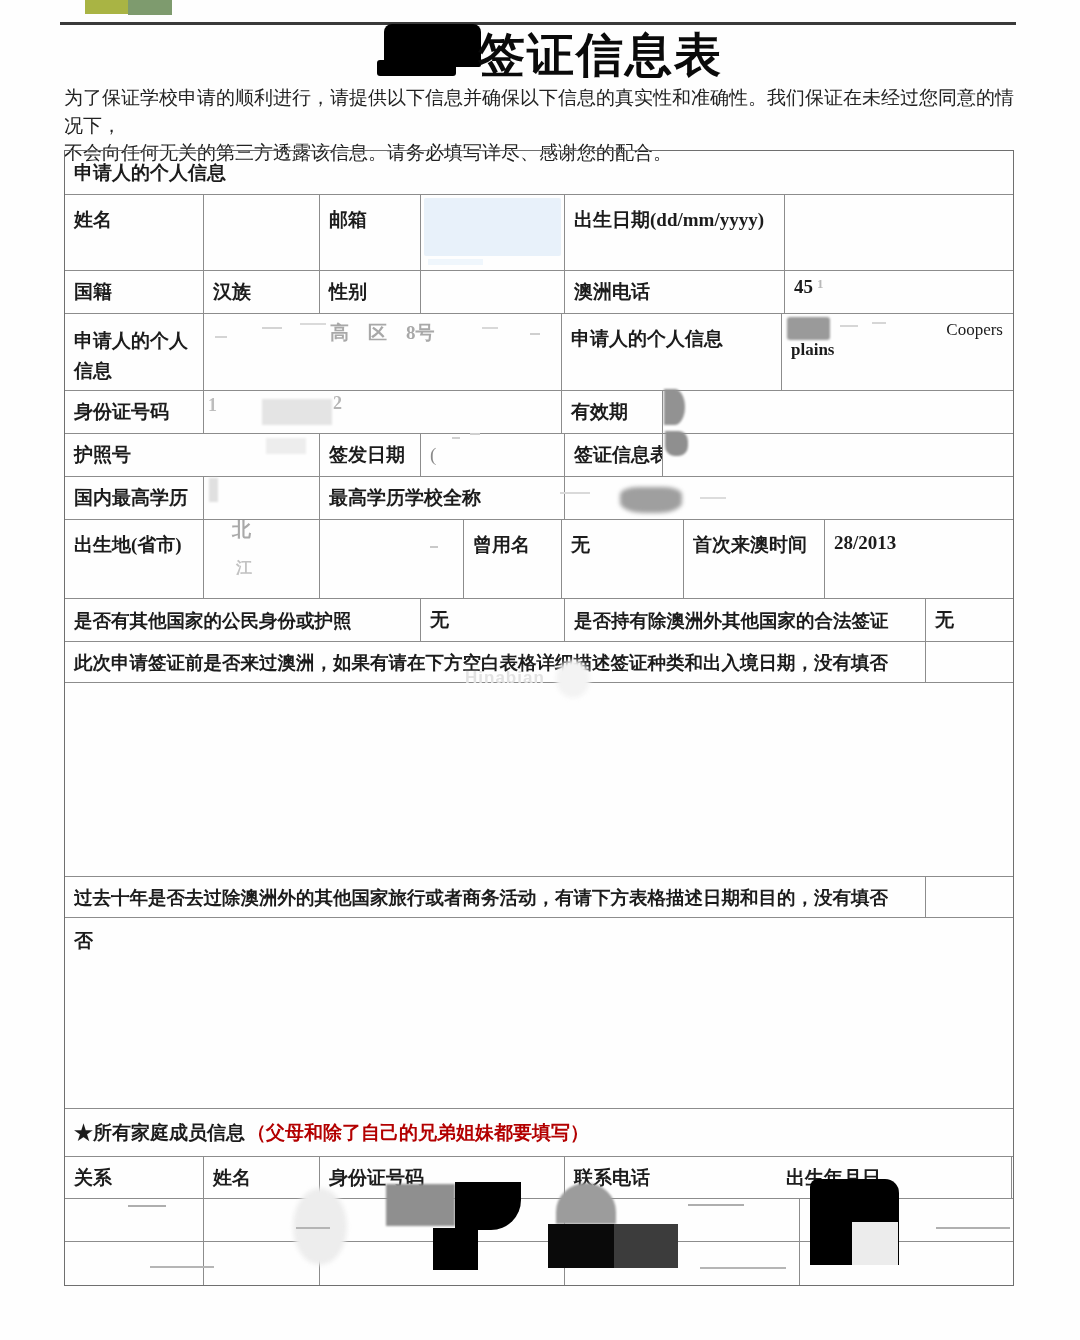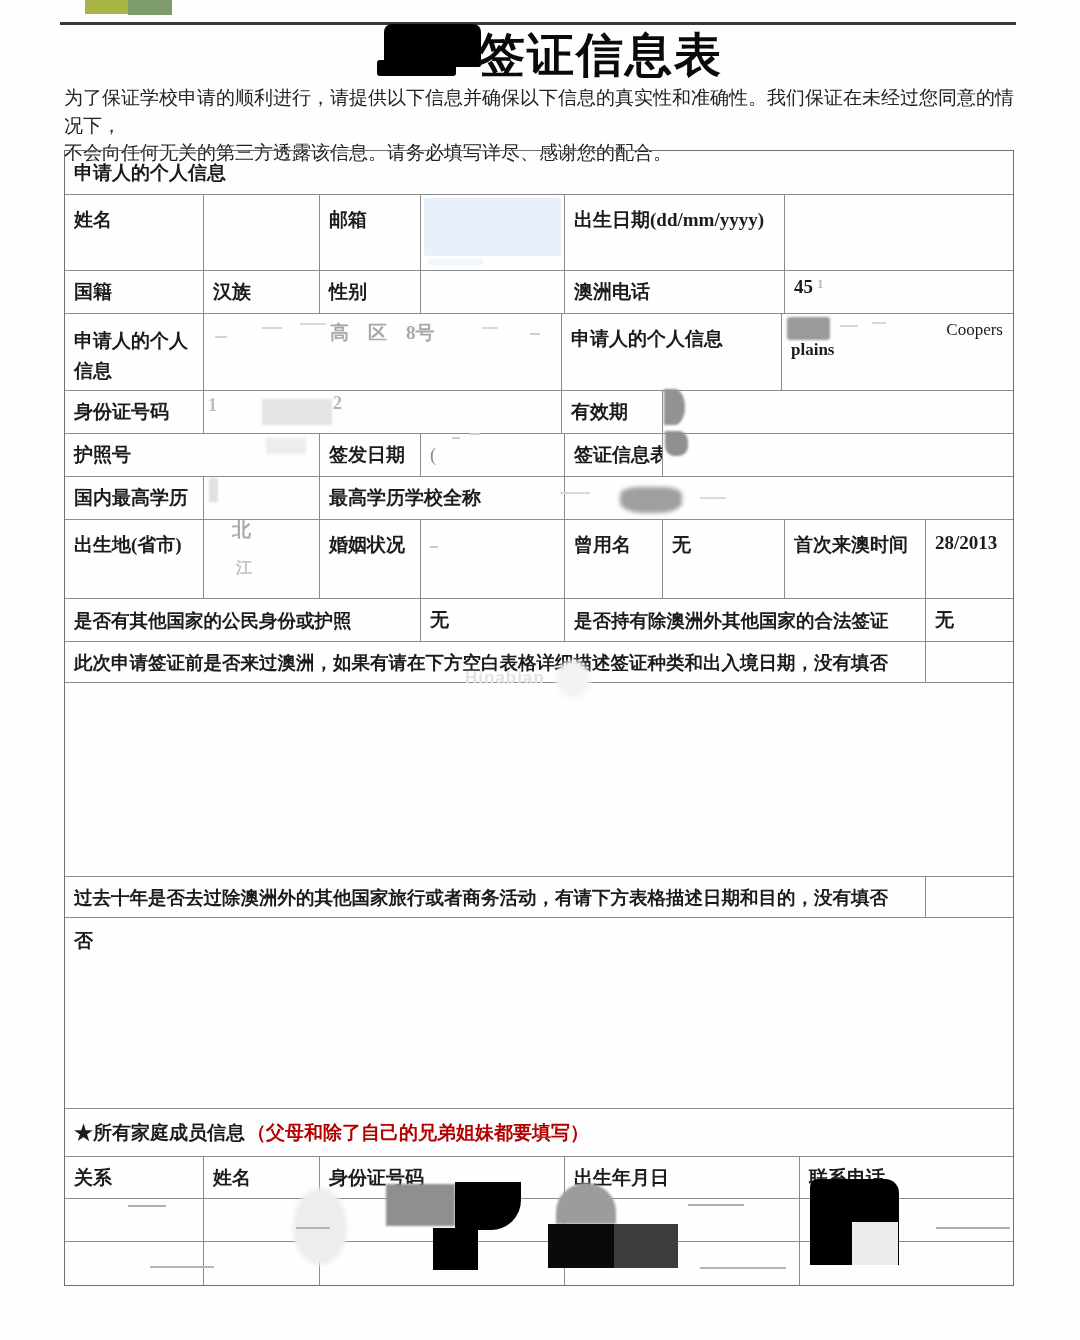--- a/index.html
+++ b/index.html
@@ -112,21 +112,20 @@
     <div class="row" style="height:42px;">
       <div class="c nw" style="width:139px;">国内最高学历</div>
       <div class="c" style="width:116px;"></div>
       <div class="c nw" style="width:245px;">最高学历学校全称</div>
       <div class="c last" style="width:447px;"></div>
     </div>
 
     <div class="row" style="height:78px;">
       <div class="c top nw" style="width:139px;">出生地(省市)</div>
       <div class="c top" style="width:116px;"></div>
-      <div class="c top nw" style="width:101px;">婚姻状况</div>
       <div class="c top" style="width:144px;"></div>
       <div class="c top nw" style="width:98px;">曾用名</div>
       <div class="c top nw" style="width:122px;">无</div>
       <div class="c top nw" style="width:141px;">首次来澳时间</div>
       <div class="c top last wrapnum" style="width:86px;padding-top:6px;">28/2013</div>
     </div>
 
     <div class="row" style="height:42px;">
       <div class="c nw small" style="width:356px;">是否有其他国家的公民身份或护照</div>
       <div class="c nw" style="width:144px;">无</div>
@@ -156,22 +155,22 @@
       <div class="c last nw famtitle" style="width:947px;">
         <span>★所有家庭成员信息</span>
         <span class="redtext">（父母和除了自己的兄弟姐妹都要填写）</span>
       </div>
     </div>
 
     <div class="row" style="height:41px;">
       <div class="c nw" style="width:139px;">关系</div>
       <div class="c nw" style="width:116px;">姓名</div>
       <div class="c nw" style="width:245px;">身份证号码</div>
+      <div class="c nw last" style="width:212px;">联系电话</div>
       <div class="c nw" style="width:235px;">出生年月日</div>
-      <div class="c nw last" style="width:212px;">联系电话</div>
     </div>
 
     <div class="row" style="height:42px;">
       <div class="c" style="width:139px;"></div>
       <div class="c" style="width:116px;"></div>
       <div class="c" style="width:245px;"></div>
       <div class="c" style="width:235px;"></div>
       <div class="c last" style="width:212px;"></div>
     </div>
 

